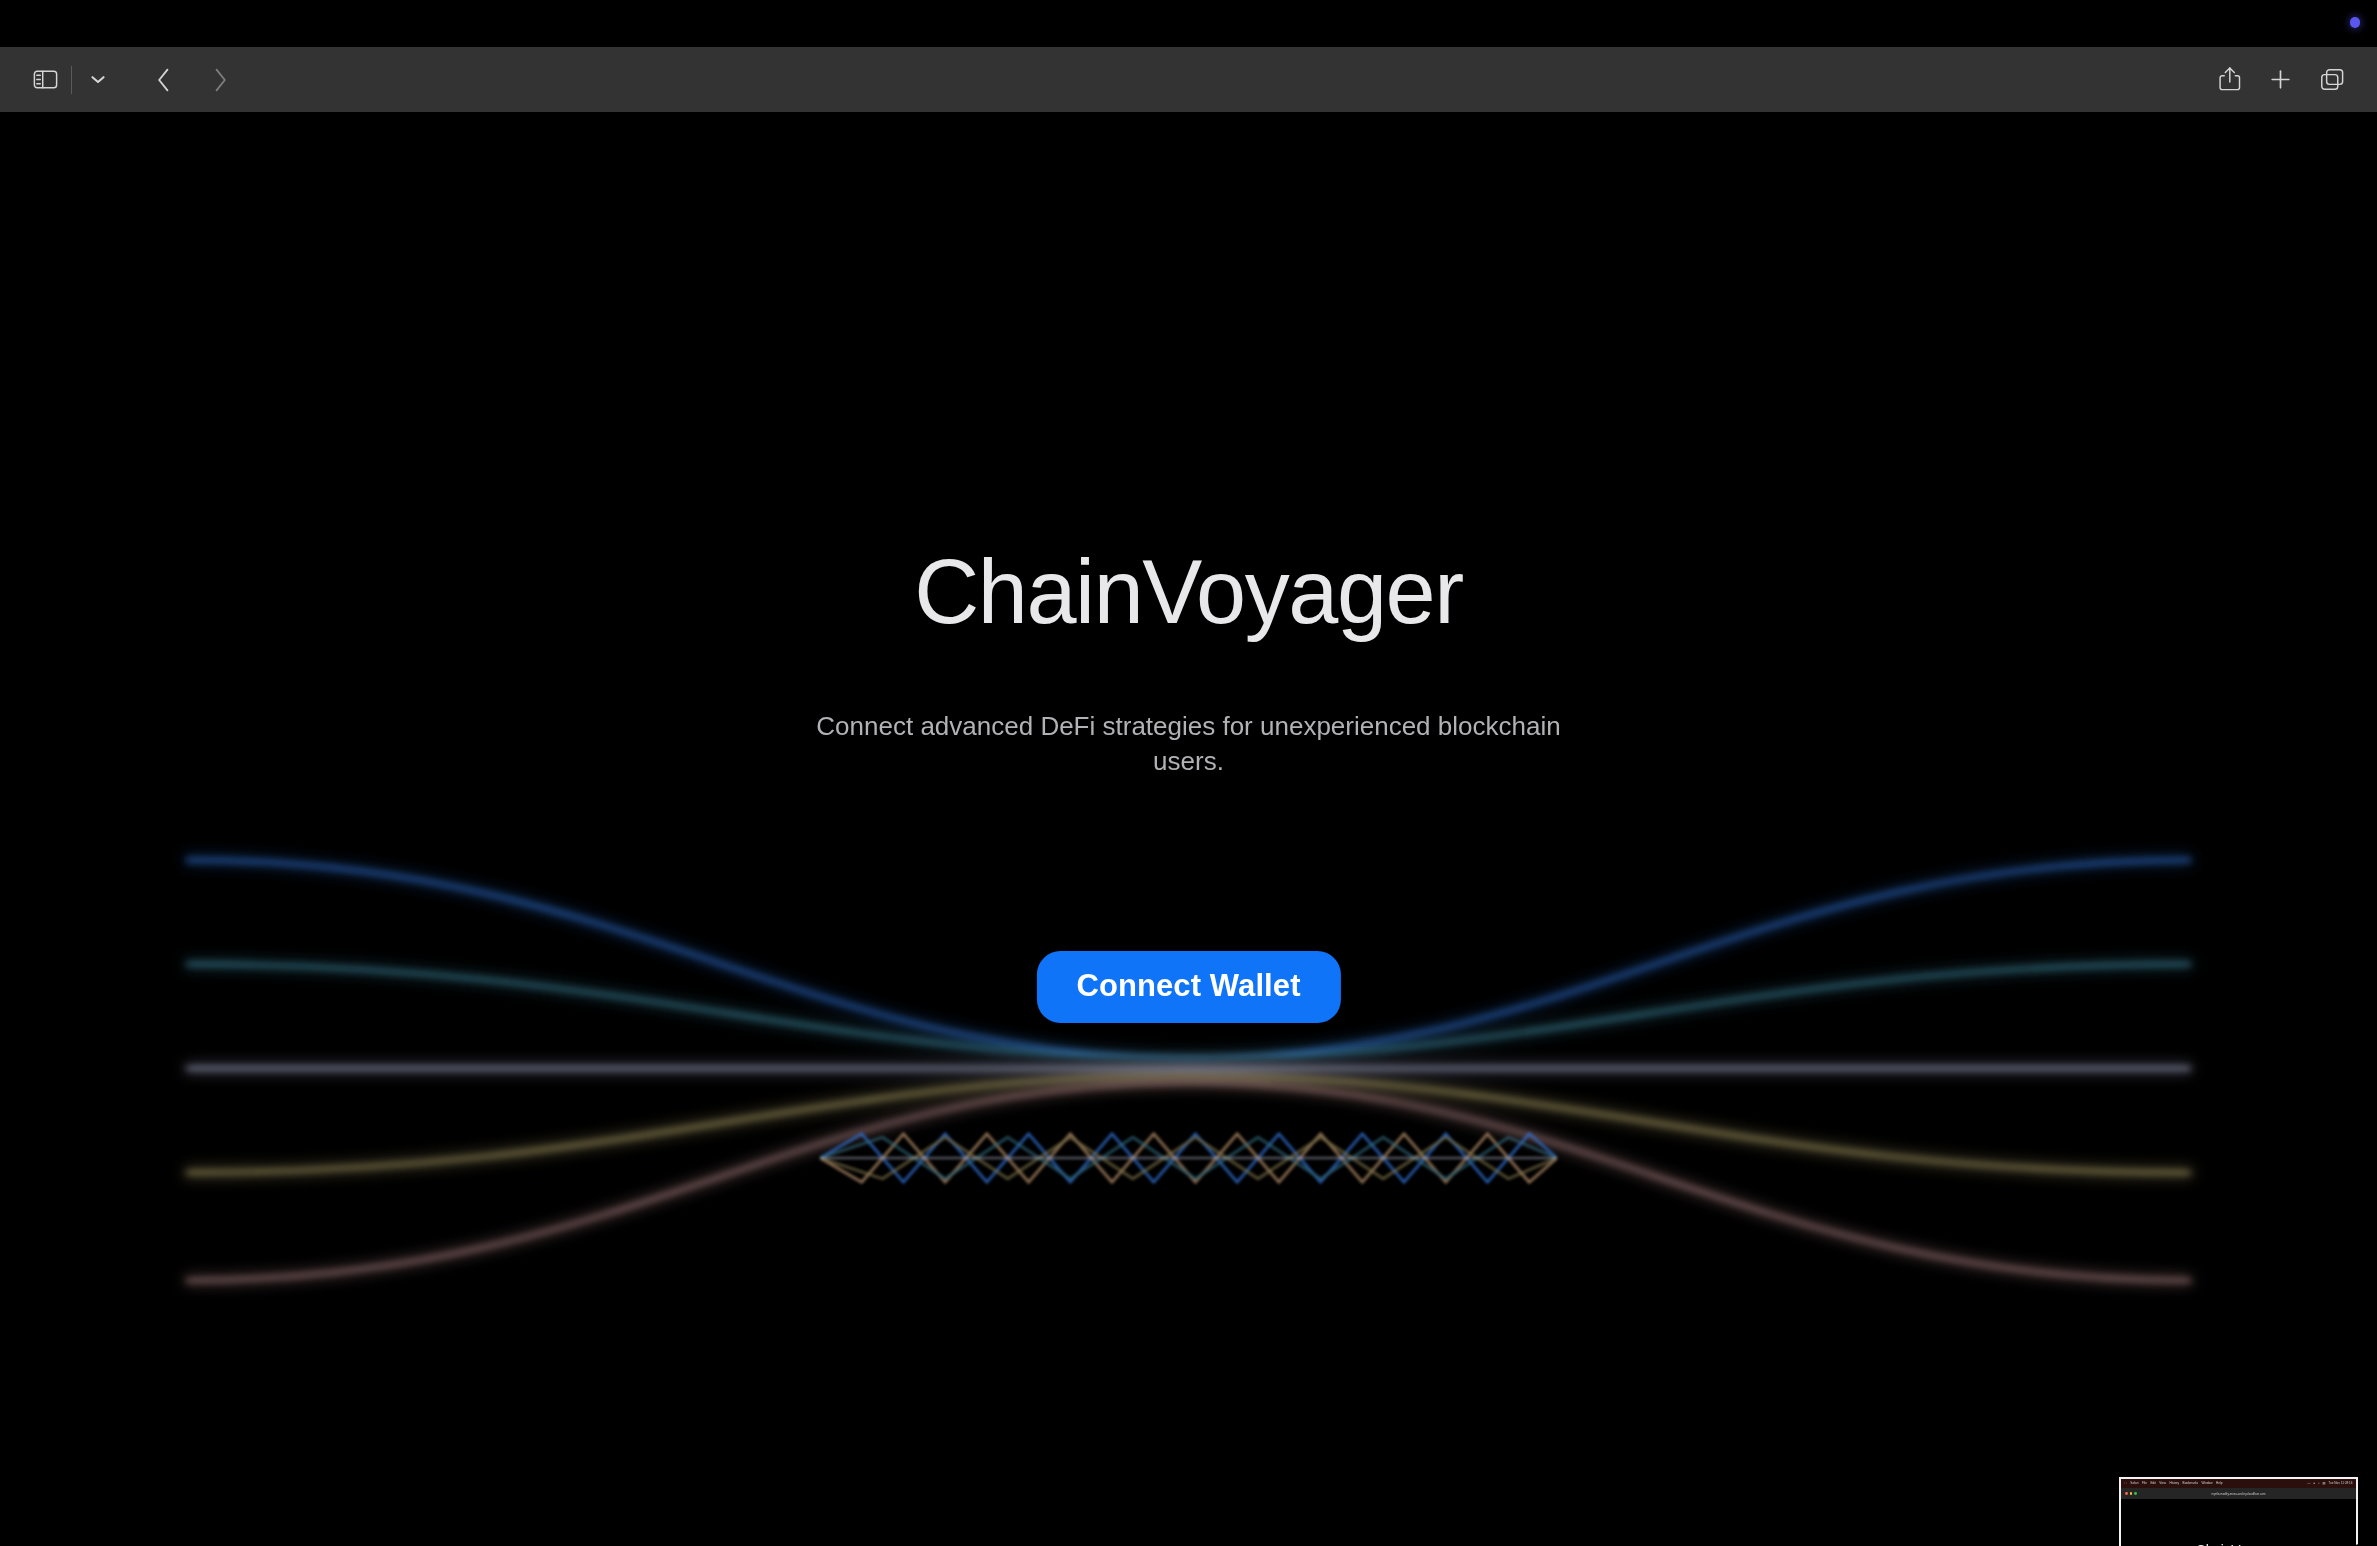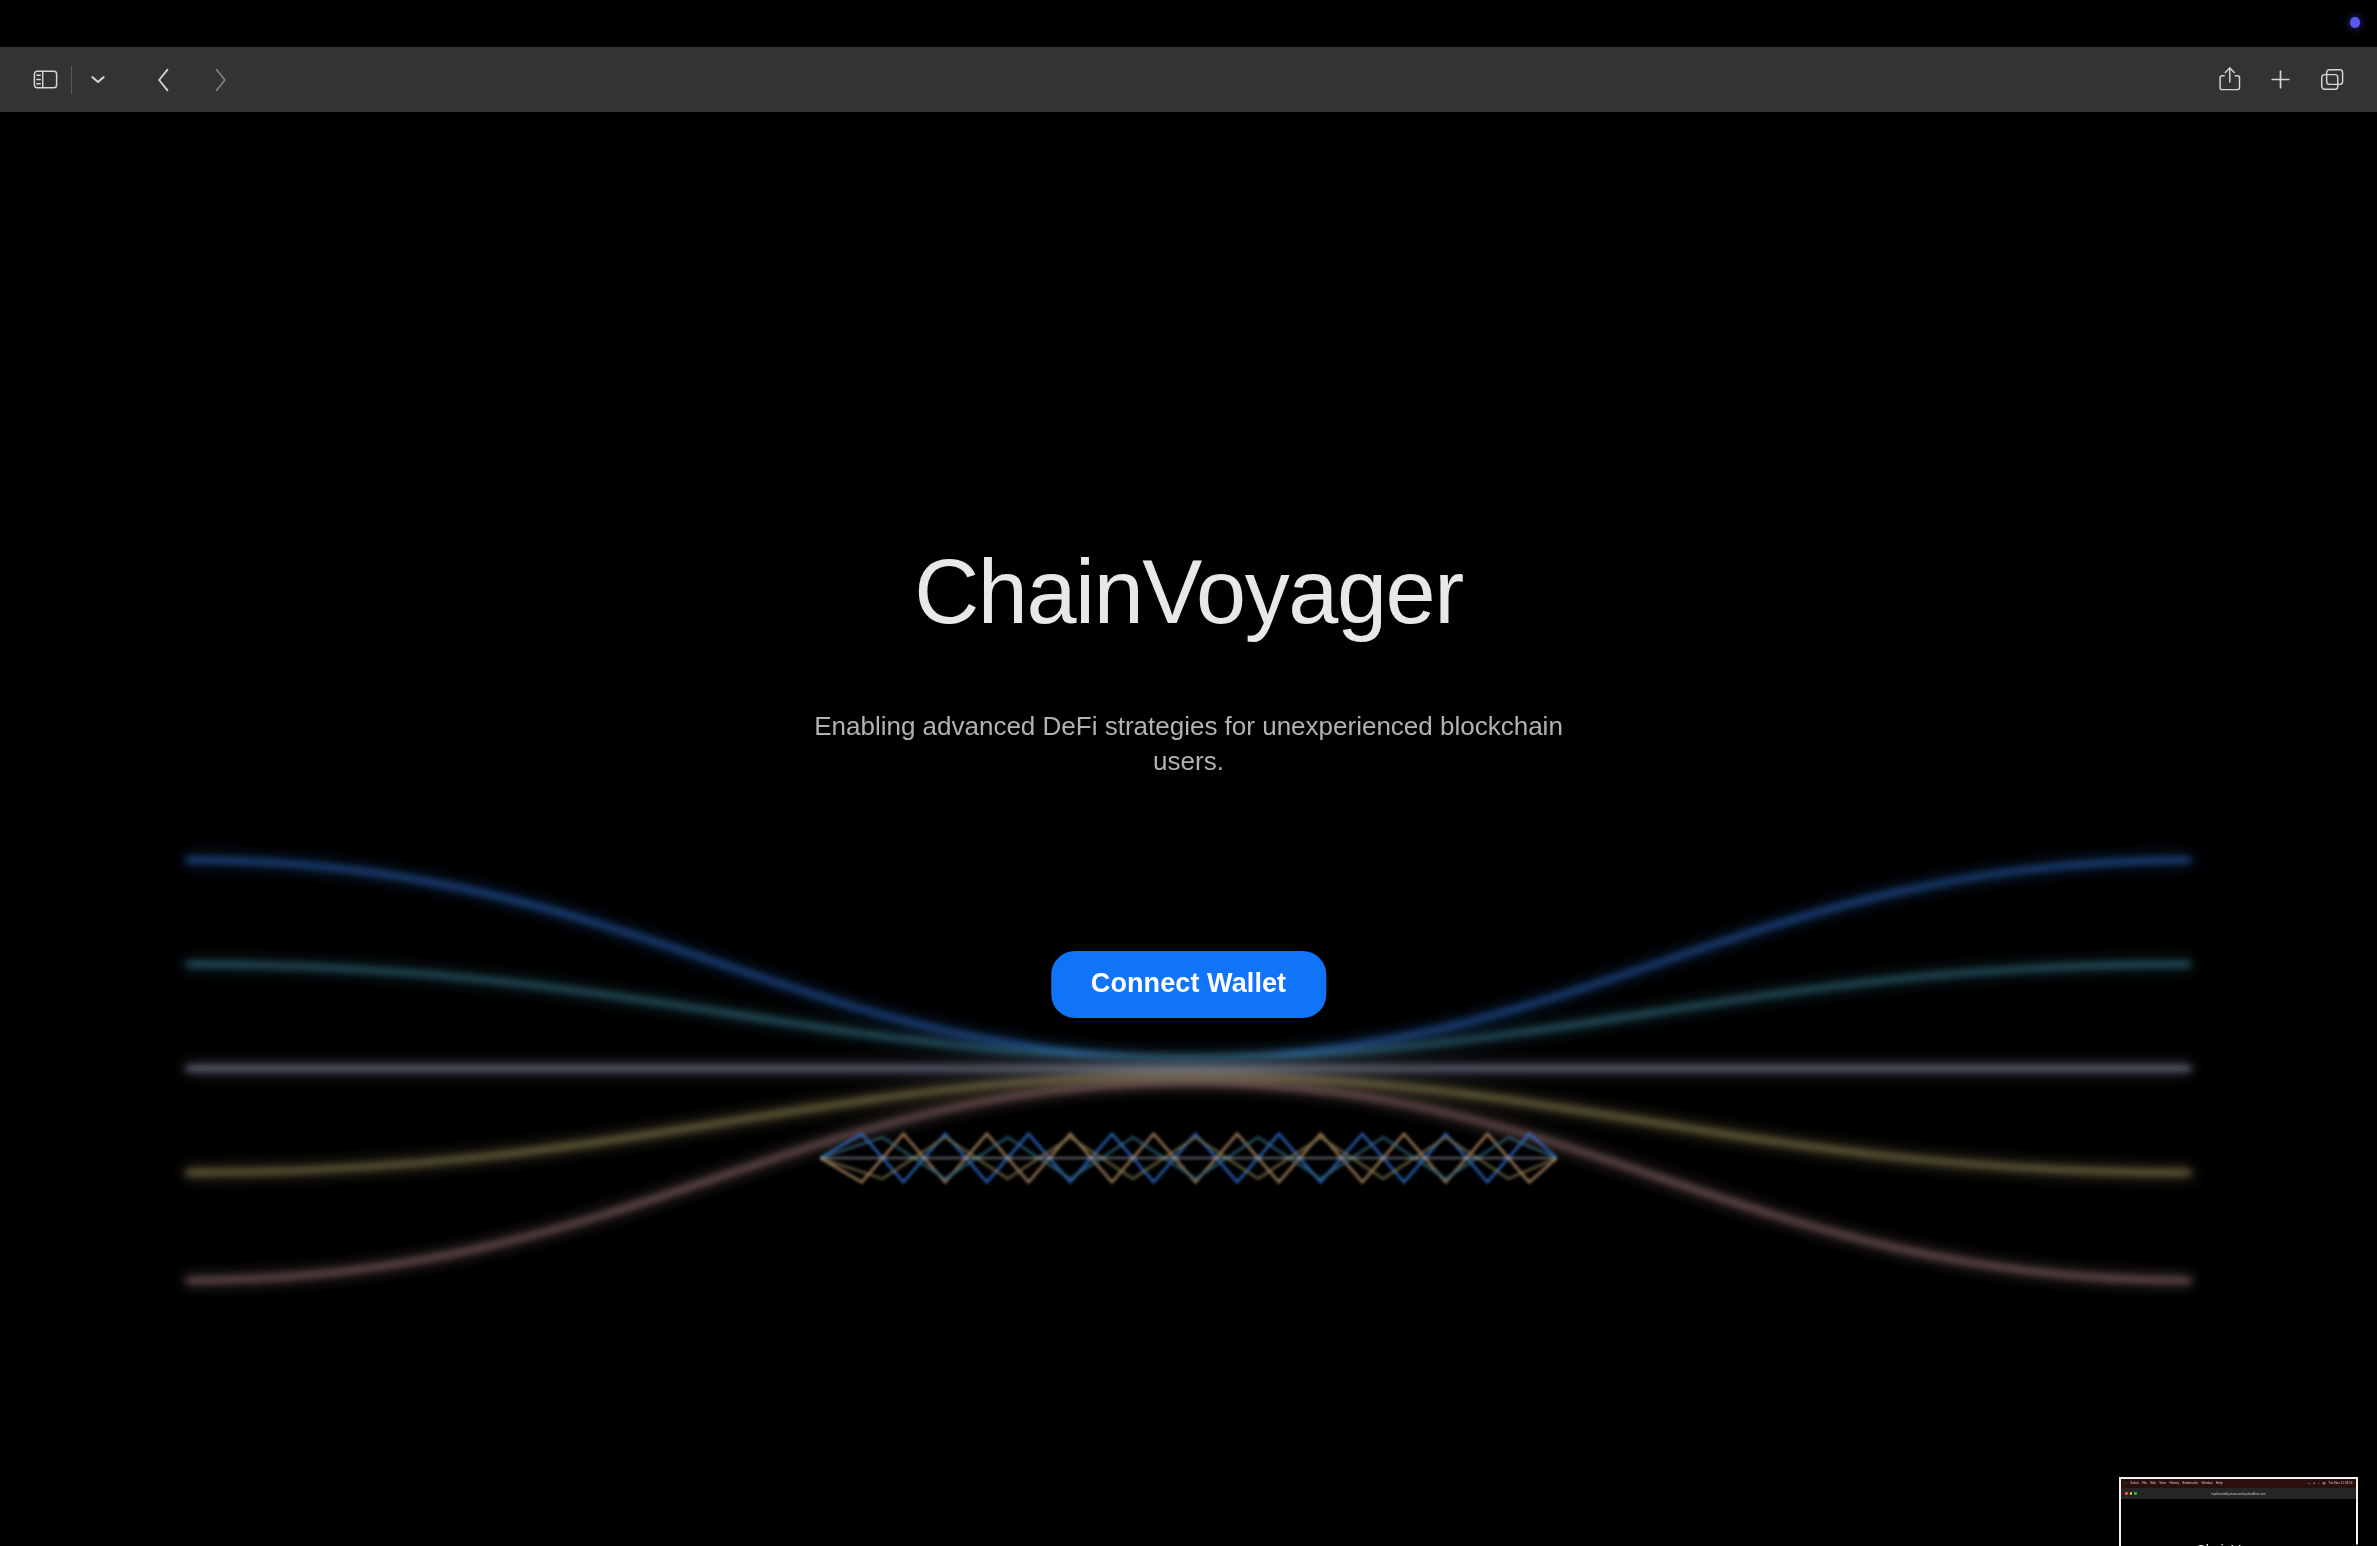--- a/index.html
+++ b/index.html
@@ -81,21 +81,21 @@
   }
   #hero-sub {
     position:absolute; left:50%; top:596px; transform:translateX(-50%);
     width:751px; text-align:center;
     font-size:26px; font-weight:400; line-height:1.35;
     color:#b2b2b6;
   }
   #connect-wallet {
     position:absolute; left:50%; top:838px; transform:translateX(-50%);
     background:#0f74f7; color:#ffffff;
-    font-size:27px; font-weight:700; letter-spacing:0.1px;
+    font-size:31px; font-weight:700; letter-spacing:0.1px;
     border:none; border-radius:23.6px;
     padding:17.4px 40px 19px 40px;
     cursor:pointer;
   }
 
   
   #waves {
     position:absolute; left:0; top:667px; width:2377px; height:556px;
     pointer-events:none;
   }
@@ -234,21 +234,21 @@
         <rect x="11" y="4" width="23" height="21" rx="4" class="s-stroke"></rect>
         <rect x="4" y="11" width="23" height="21" rx="4" fill="#333333" class="s-stroke"></rect>
       </svg>
     </div>
   </div>
 </div>
 
 <div id="page">
 
   <h1 id="hero-title">ChainVoyager</h1>
-  <p id="hero-sub">Enabling advanced DeFi strategies for unexperienced blockchain users.</p>
+  <p id="hero-sub">Connect advanced DeFi strategies for unexperienced blockchain users.</p>
 
   <svg id="waves" viewBox="0 0 3420 800" preserveAspectRatio="none">
     <defs>
       <filter id="glow" x="-20%" y="-200%" width="140%" height="500%">
         <feGaussianBlur stdDeviation="5"></feGaussianBlur>
       </filter>
       <filter id="glow2" x="-20%" y="-200%" width="140%" height="500%">
         <feGaussianBlur stdDeviation="11"></feGaussianBlur>
       </filter>
     </defs>

